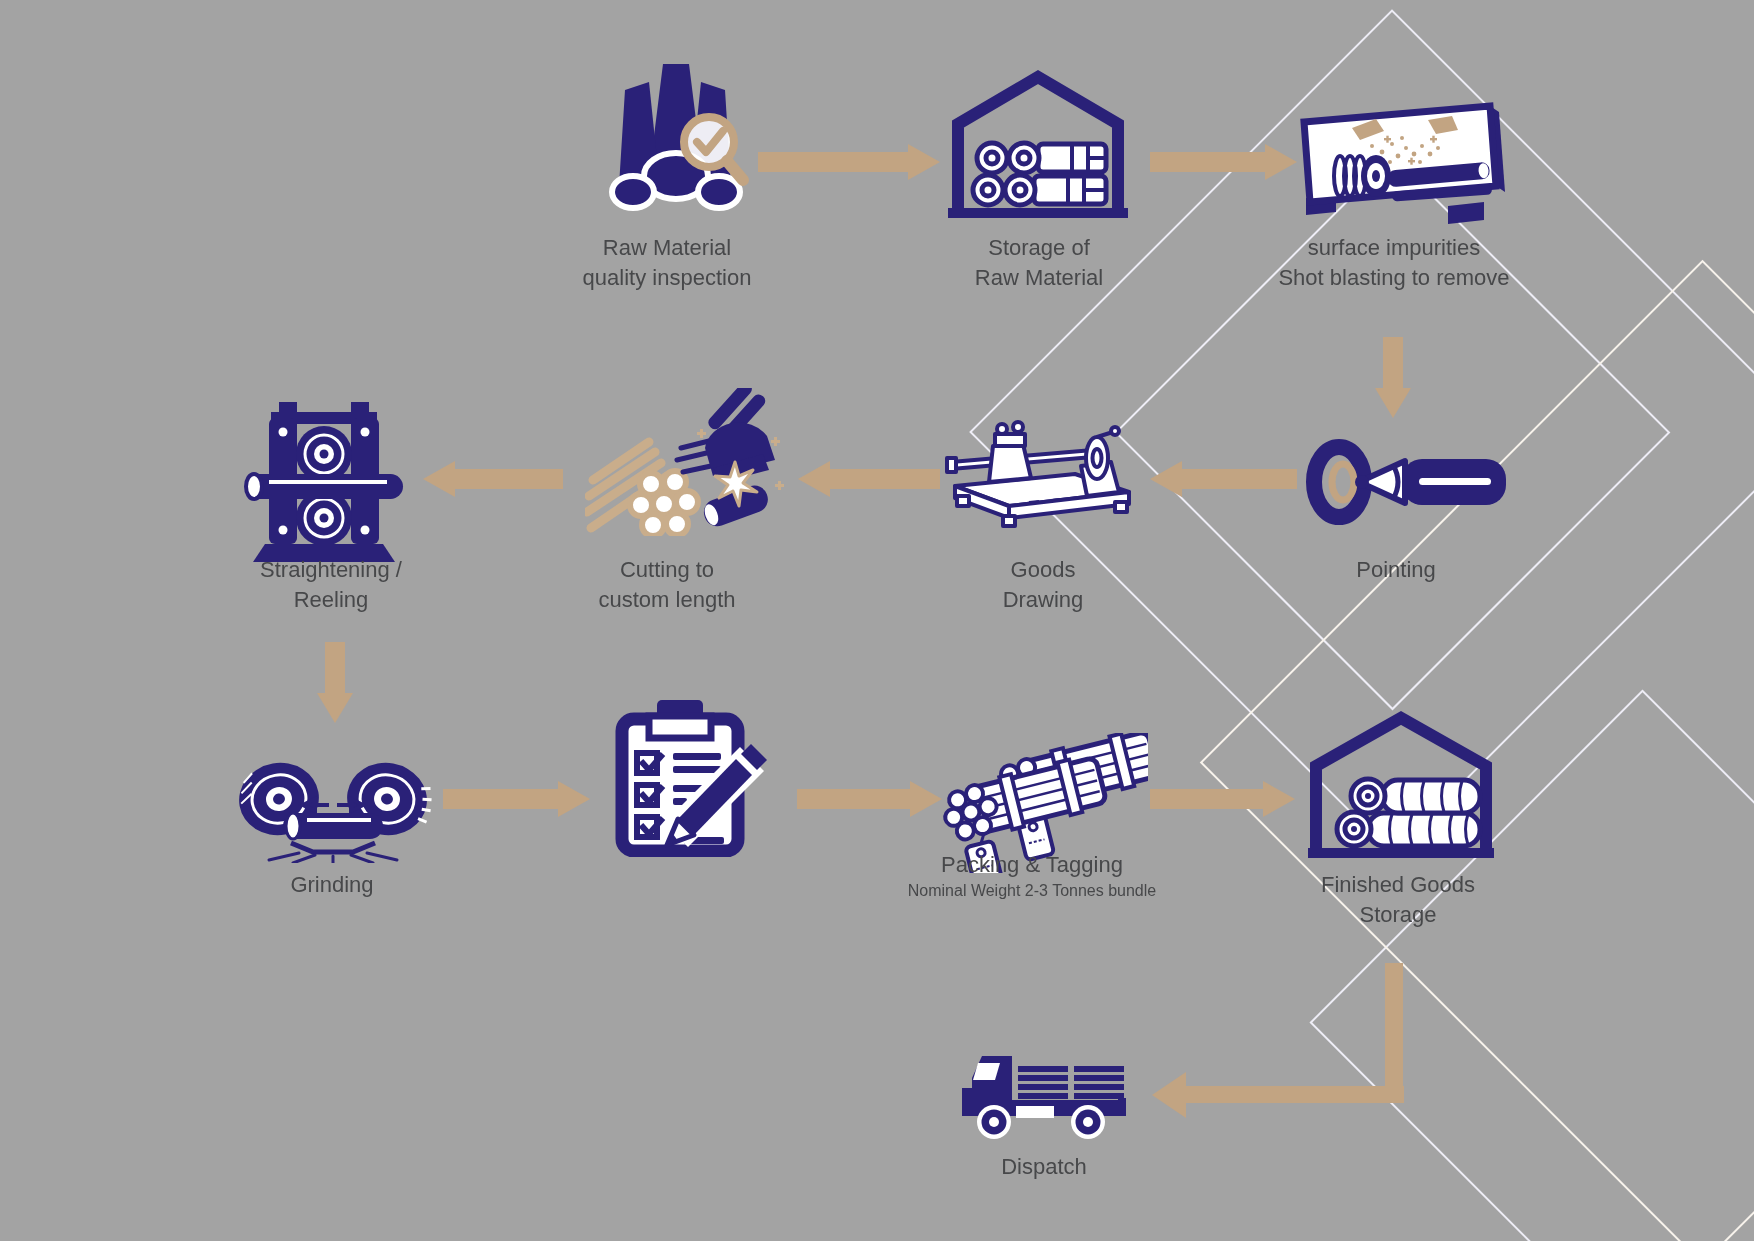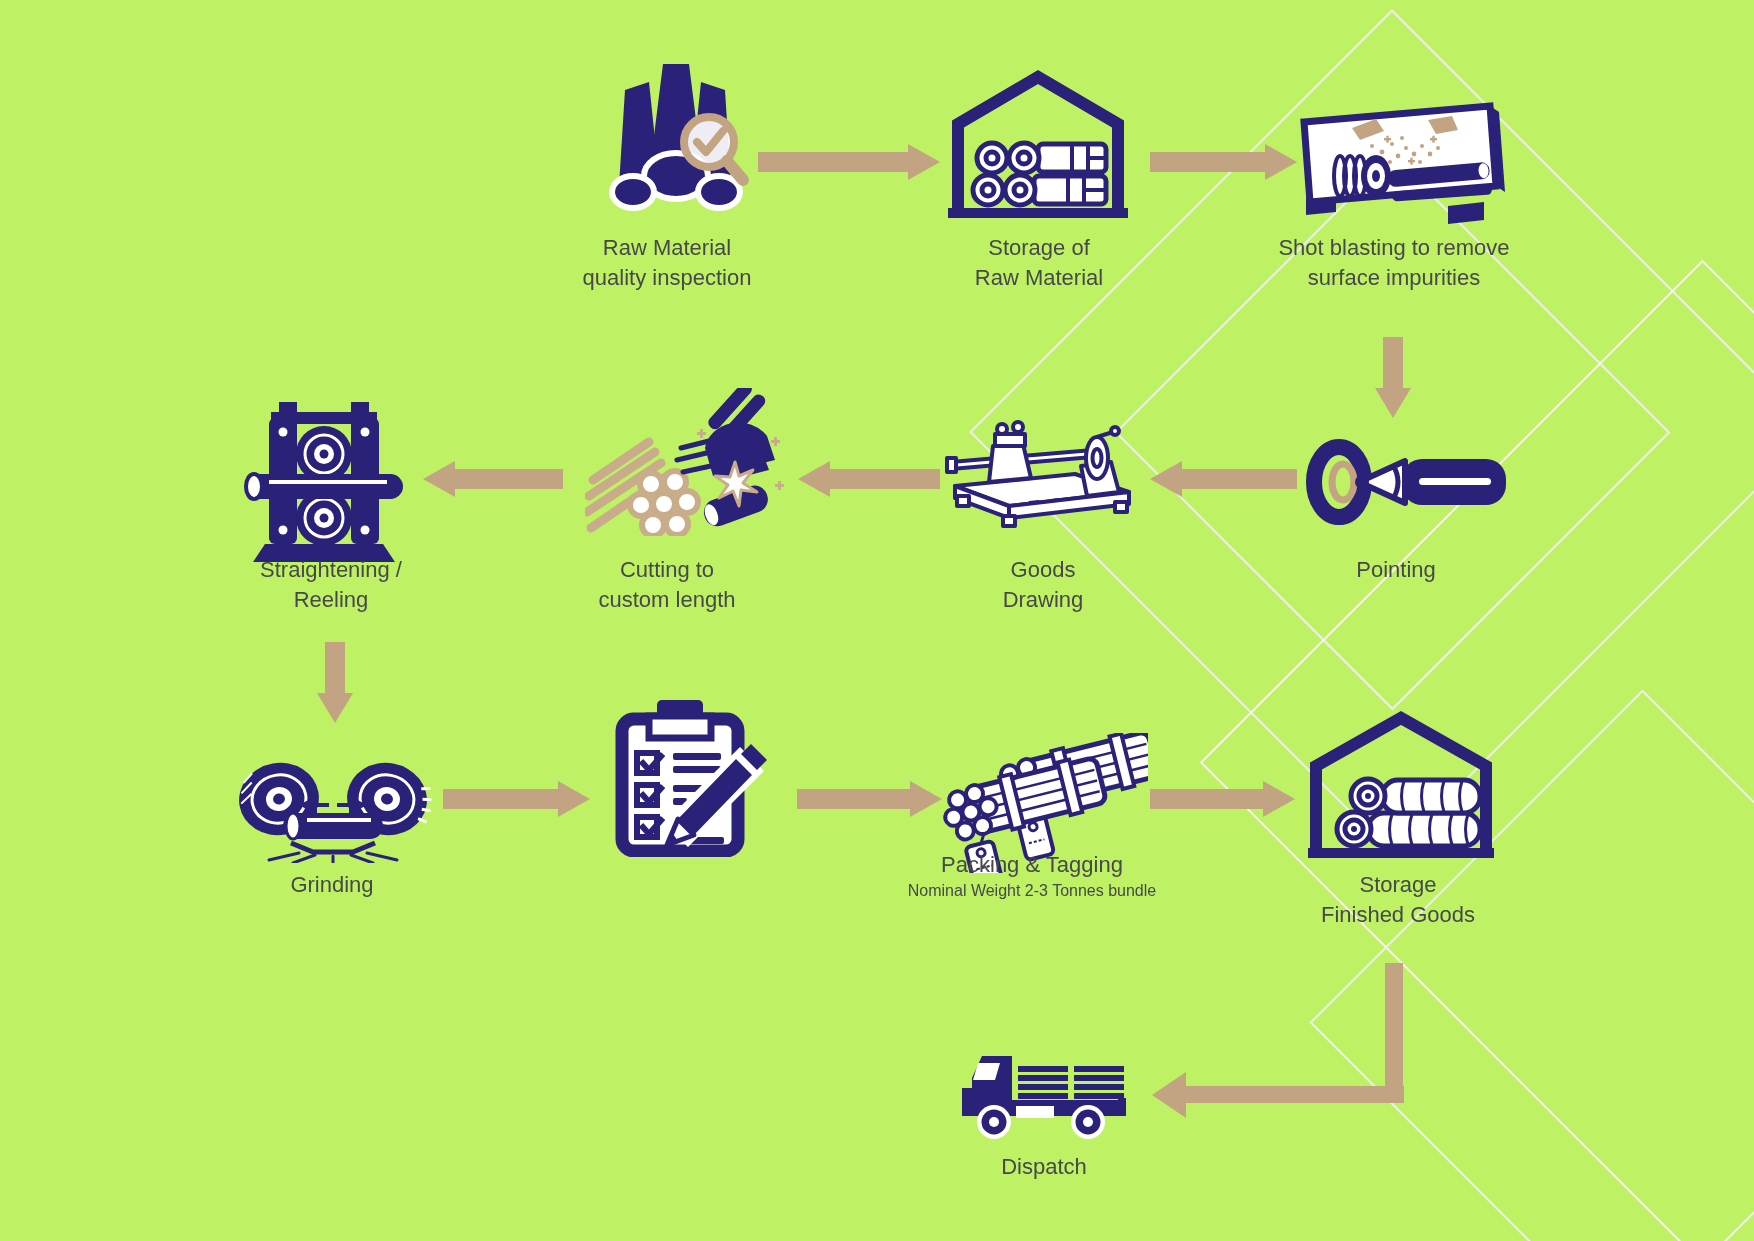--- a/index.html
+++ b/index.html
@@ -1,16 +1,16 @@
 <!DOCTYPE html>
 <html><head>
 <meta charset="utf-8">
 <style>
   html,body{margin:0;padding:0;background:#fff;}
-  .canvas{position:relative;width:1754px;height:1241px;background:#bef264;overflow:hidden;
+  .canvas{position:relative;width:1754px;height:1241px;background:#a3a3a3;overflow:hidden;
           font-family:"Liberation Sans",sans-serif;}
   
   .wm{position:absolute;transform:rotate(45deg);border:2px solid #eeedf6;pointer-events:none;}
   .wm.t{border-color:#f8f3ec;}
   
   .ic{position:absolute;}
   .ic svg{display:block;width:100%;height:100%;}
   
   .lbl{position:absolute;width:400px;text-align:center;color:#47484a;font-size:22px;line-height:30px;font-weight:400;}
   .lbl .sub{font-size:16px;line-height:22px;margin-top:0;}
@@ -445,22 +445,22 @@
 
   <div class="lbl" style="left:467px;top:233px;">
     <div>Raw Material</div>
       <div>quality inspection</div>
   </div>
   <div class="lbl" style="left:839px;top:233px;text-align:center;">
     <div>Storage of</div>
       <div>Raw Material</div>
   </div>
   <div class="lbl" style="left:1194px;top:233px;">
-    <div>Shot blasting to remove</div>
-      <div>surface impurities</div>
+    <div>surface impurities</div>
+      <div>Shot blasting to remove</div>
   </div>
   <div class="lbl" style="left:1196px;top:555px;">
     <div>Pointing</div>
       <div></div>
   </div>
   <div class="lbl" style="left:843px;top:555px;">
     <div>Goods</div>
       <div>Drawing</div>
   </div>
   <div class="lbl" style="left:467px;top:555px;">
@@ -474,21 +474,21 @@
   <div class="lbl" style="left:132px;top:870px;">
     <div>Grinding</div>
       <div></div>
   </div>
   <div class="lbl" style="left:832px;top:850px;">
     <div>Packing &amp; Tagging</div>
       <div></div>
     <div class="sub">Nominal Weight 2-3 Tonnes bundle</div>
   </div>
   <div class="lbl" style="left:1198px;top:870px;">
-    <div>Storage</div>
-      <div>Finished Goods</div>
+    <div>Finished Goods</div>
+      <div>Storage</div>
   </div>
   <div class="lbl" style="left:844px;top:1152px;">
     <div>Dispatch</div>
       <div></div>
   </div>
 
 </div>
 
 </body></html>

